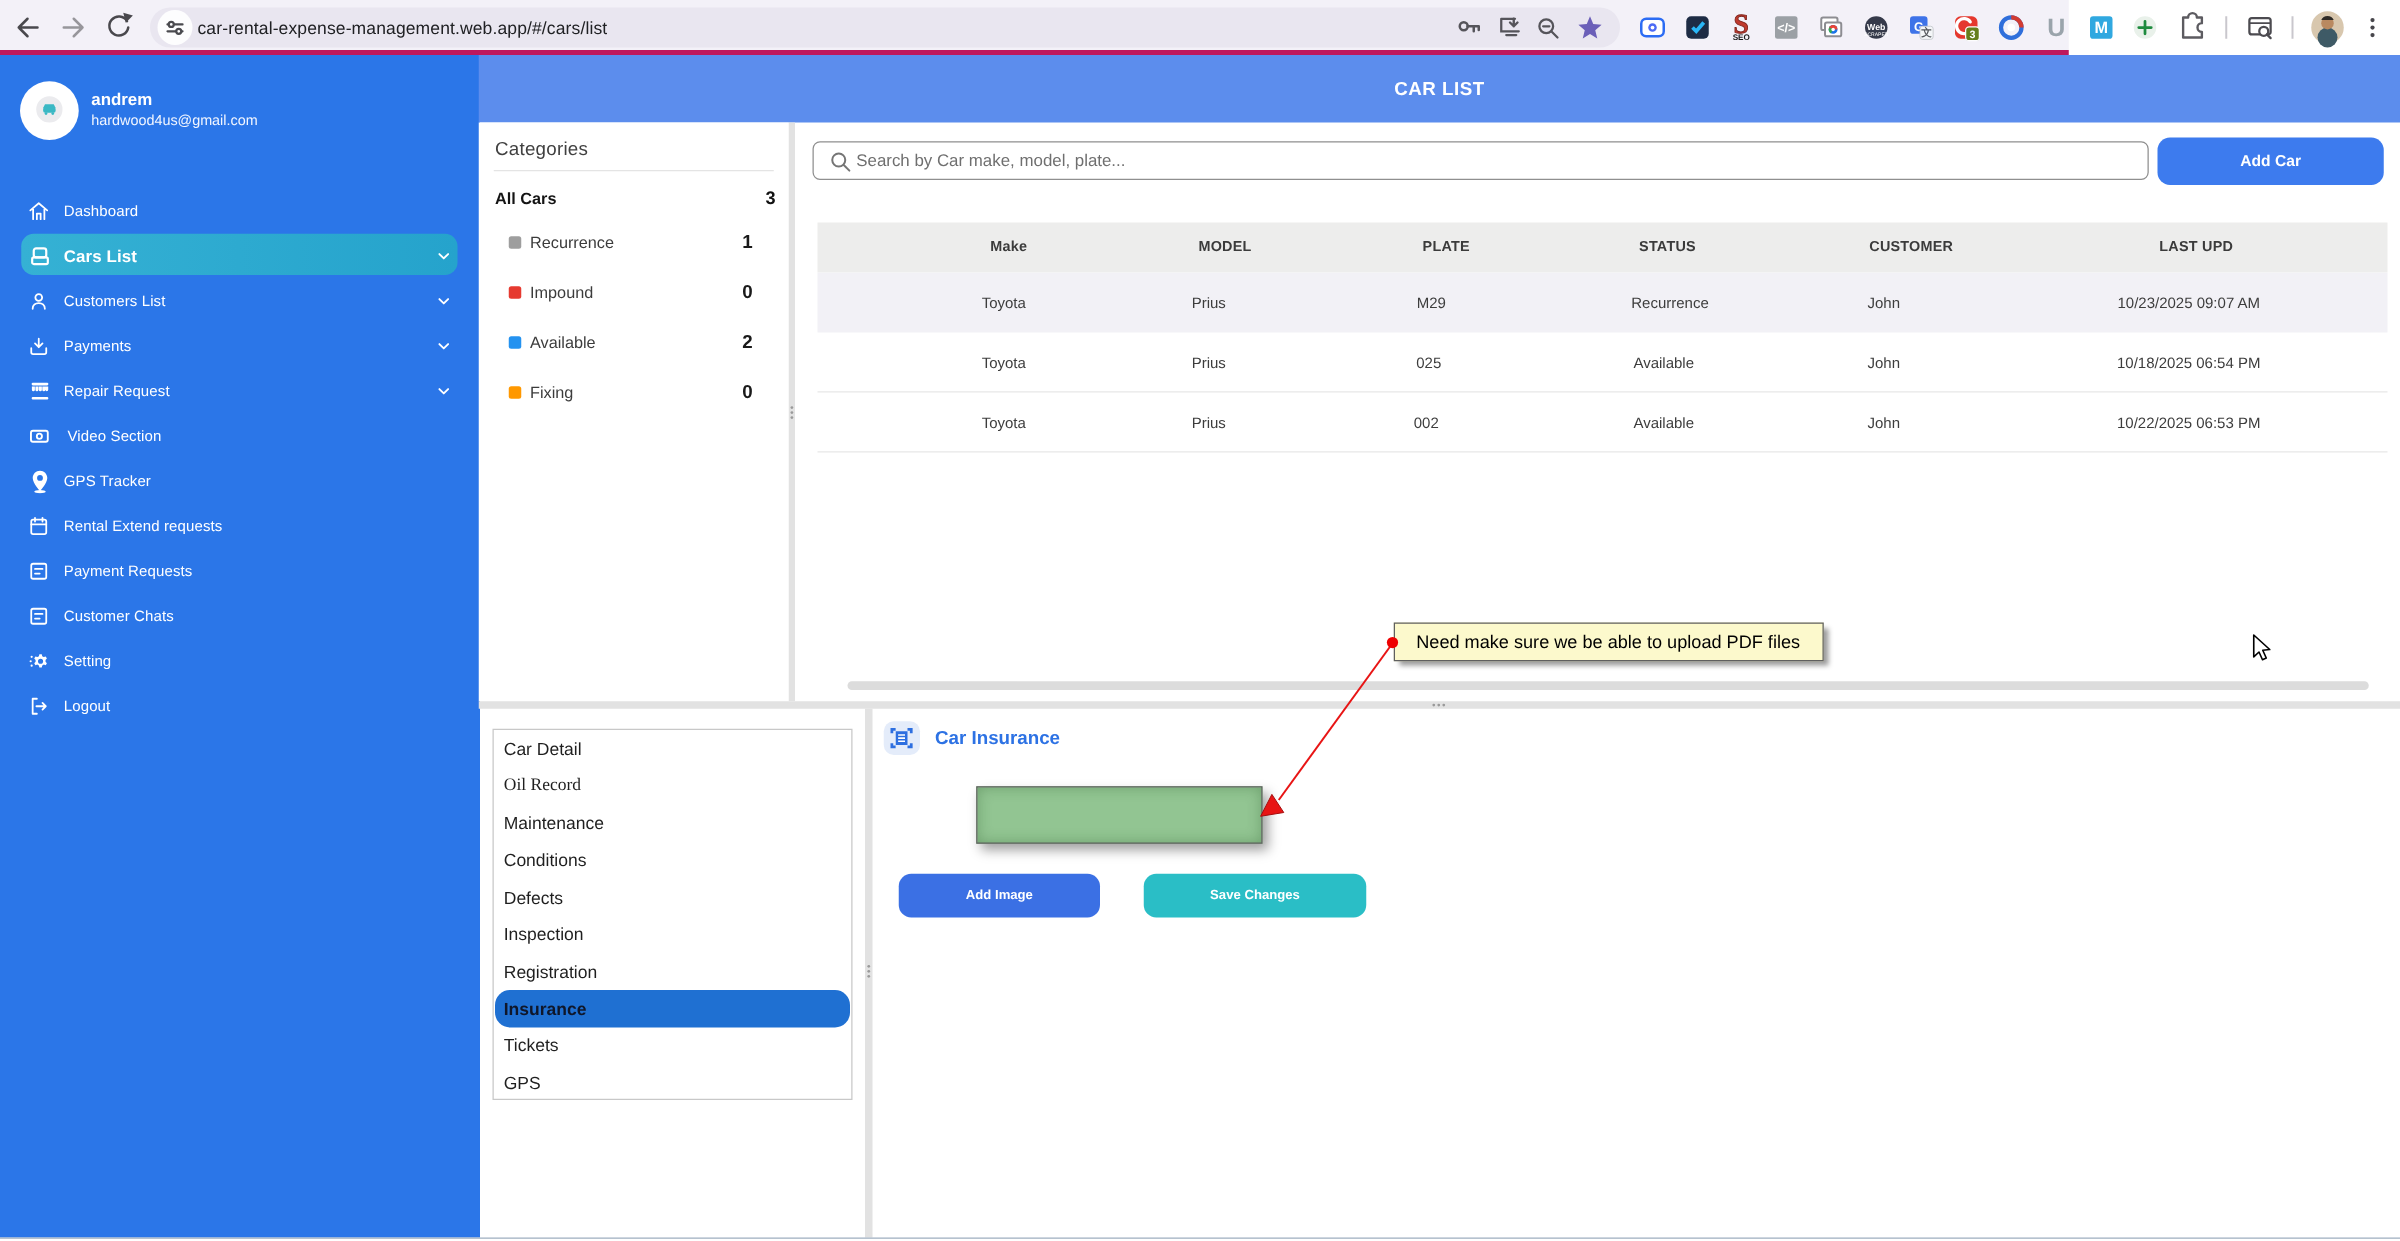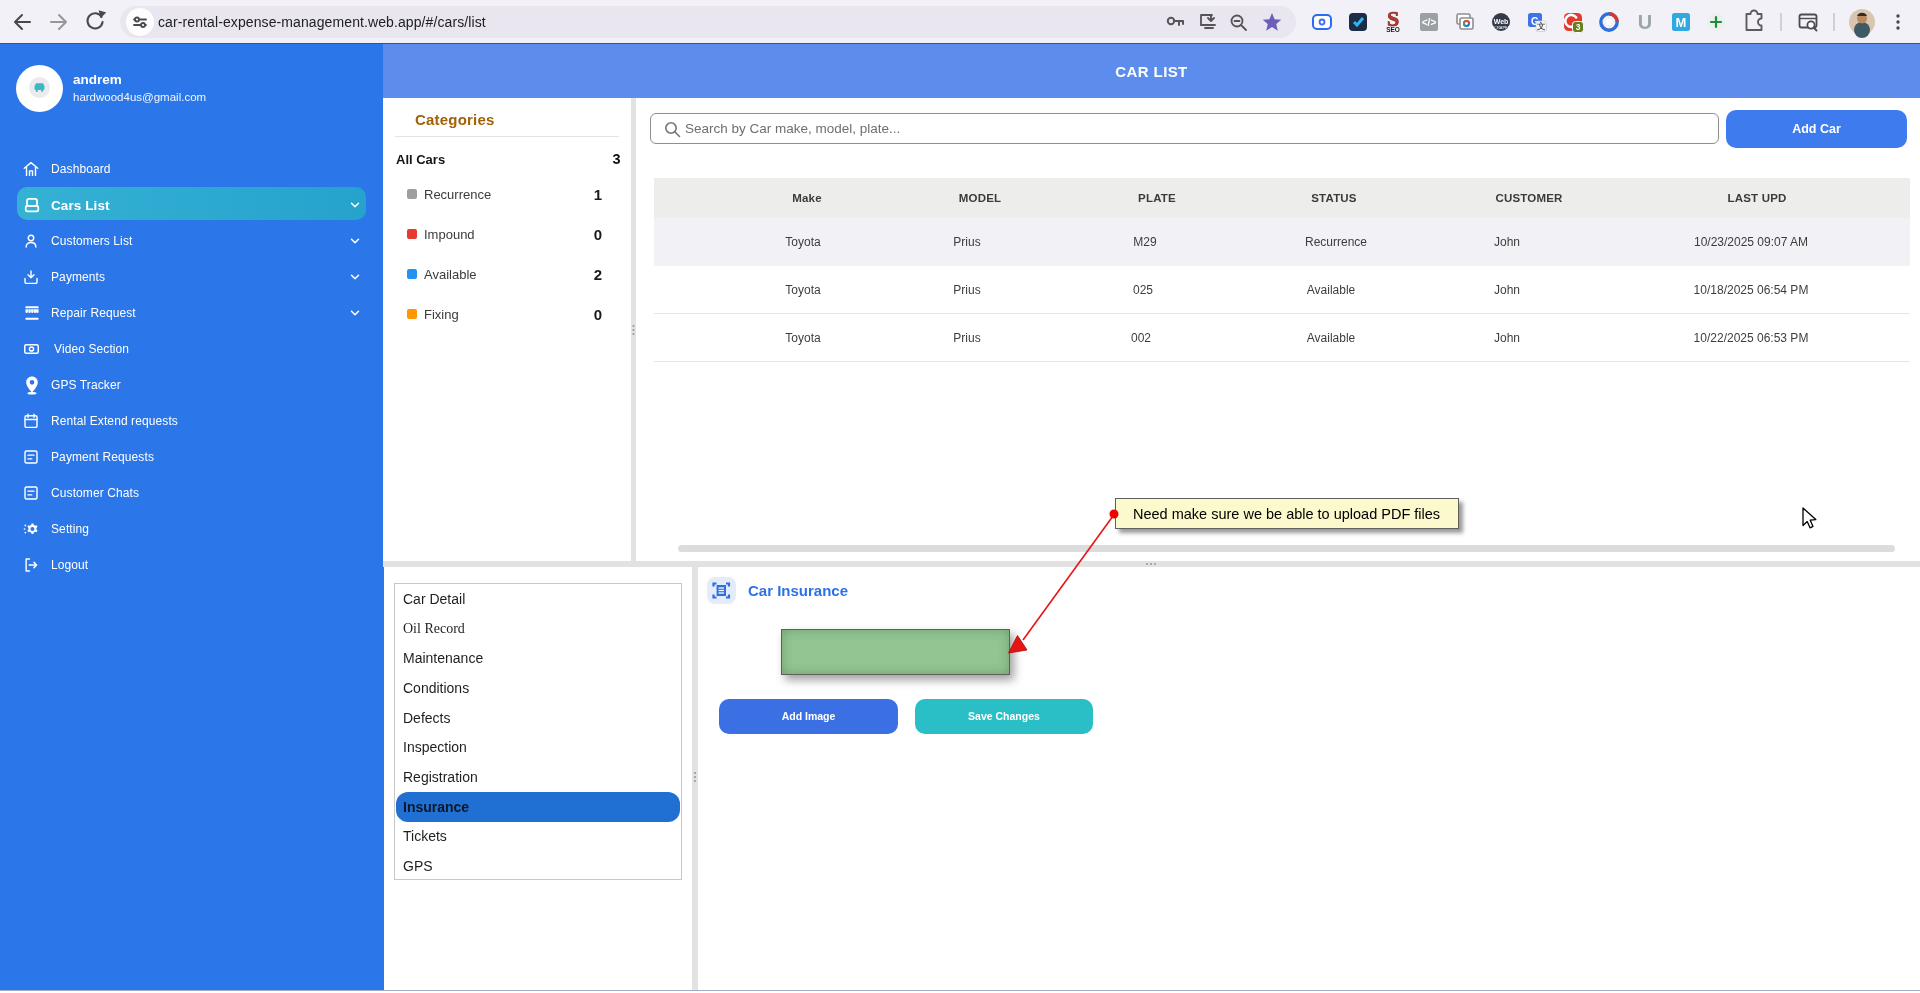--- a/index.html
+++ b/index.html
@@ -1,20 +1,20 @@
 <!DOCTYPE html>
 <html><head>
 <meta charset="utf-8">
 <style>
 * { margin:0; padding:0; box-sizing:border-box; }
 html,body { width:1920px; height:993px; overflow:hidden; background:#fff;
   font-family:"Liberation Sans", sans-serif; }
 
 
-#chrome { position:absolute; left:0; top:0; width:1920px; height:44px; background:#f3f1f8; border-bottom:1px solid #be185d; }
+#chrome { position:absolute; left:0; top:0; width:1655px; height:44px; background:#f3f1f8; border-bottom:4px solid #be185d; }
 #urlpill { position:absolute; left:120px; top:6px; width:1176px; height:32px; border-radius:16px; background:#e9e6f0; }
 #urlcirc { position:absolute; left:6px; top:2px; width:28px; height:28px; border-radius:50%; background:#fdfdfe; }
 #urltext { position:absolute; left:38px; top:8px; font-size:14px; color:#202124; letter-spacing:0.1px; }
 
 
 #sidebar { position:absolute; left:0; top:44px; width:384px; height:946px; background:#2b76e8; }
 #avatar { position:absolute; left:16px; top:21px; width:47px; height:47px; border-radius:50%; background:#fff; }
 #avatar .inner { position:absolute; left:13px; top:12px; width:21px; height:21px; border-radius:50%; background:#ebebee; }
 #uname { position:absolute; left:73px; top:28px; color:#fff; font-weight:bold; font-size:13.5px; }
 #uemail { position:absolute; left:73px; top:47px; color:#f2f6ff; font-size:11.5px; }
@@ -24,21 +24,21 @@
 .mitem svg.chev { position:absolute; left:348px; top:50%; transform:translateY(-50%); }
 #pill { position:absolute; left:17px; top:143px; width:349px; height:33px; border-radius:10px;
   background:linear-gradient(90deg,#35b1d4,#25a3cc); }
 
 
 #banner { position:absolute; left:383px; top:44px; width:1537px; height:54px; background:#5c8ded;
   color:#fff; font-weight:bold; font-size:15px; letter-spacing:0.4px; text-align:center; line-height:55px; }
 
 
 #cats { position:absolute; left:383px; top:98px; width:248px; height:463px; background:#fff; }
-#cats h2 { font-size:15px; font-weight:700; color:#a16207; position:absolute; left:13px; top:13px; letter-spacing:0.2px;margin-left:19px; }
+#cats h2 { font-size:15px; font-weight:400; color:#404040; position:absolute; left:13px; top:13px; letter-spacing:0.2px; }
 #catdiv { position:absolute; left:12px; top:38px; width:224px; height:1px; background:#e4e4e4; }
 .catrow { position:absolute; left:0; width:248px; height:20px; }
 .sq { position:absolute; left:24px; top:50%; transform:translateY(-50%); width:10px; height:10px; border-radius:2px; }
 .catrow .t { position:absolute; left:41px; top:50%; transform:translateY(-50%); font-size:13px; color:#3c3c3c; }
 .catrow .n { position:absolute; left:205px; width:20px; text-align:center; top:50%; transform:translateY(-50%); font-size:15px; font-weight:bold; color:#1a1a1a; }
 #vdiv { position:absolute; left:631px; top:98px; width:5px; height:463px; background:#e2e2e2; }
 
 
 #search { position:absolute; left:650px; top:113px; width:1069px; height:31px; border:1px solid #8f8f8f; border-radius:6px; background:#fff; }
 #search .ph { position:absolute; left:34px; top:7px; font-size:13.5px; color:#6f6f6f; }
@@ -60,21 +60,21 @@
 .li span { position:absolute; left:7px; top:50%; transform:translateY(-50%); }
 .li.sel { background:#1f70d2; color:#0f172a; font-weight:bold;border-radius:12px; }
 
 
 #insicon { position:absolute; left:707px; top:577px; width:29px; height:27px; border-radius:8px; background:#e4ecfa; }
 #institle { position:absolute; left:748px; top:582px; font-size:15px; font-weight:bold; color:#2d72e4; }
 #greenbox { position:absolute; left:781px; top:629px; width:229px; height:46px; background:#92c592;
   border:1.5px solid #5f5f5f; box-shadow:4px 5px 9px rgba(0,0,0,0.38), inset 0 0 11px rgba(25,75,25,0.3); }
 .btn { position:absolute; top:699px; height:35px; border-radius:10px; color:#fff; font-weight:bold;
   font-size:10.5px; text-align:center; line-height:35px; }
-#btnadd { left:719px; width:179px; background:#3b70e4; }
+#btnadd { left:719px; width:161px; background:#3b70e4; }
 #btnsave { left:915px; width:178px; background:#2abec6; }
 
 
 #note { position:absolute; left:1115px; top:498px; width:344px; height:31px; background:#fcf9cc;
   border:1px solid #5f5f5f; box-shadow:4px 4px 4px rgba(0,0,0,0.4); }
 #note span { position:absolute; left:17px; top:50%; transform:translateY(-50%); font-size:14.5px; color:#000; white-space:nowrap; }
 #bottomline { position:absolute; left:0; top:990px; width:1920px; height:1px; background:#9eaec0; }
 </style>
 </head>
 <body>

